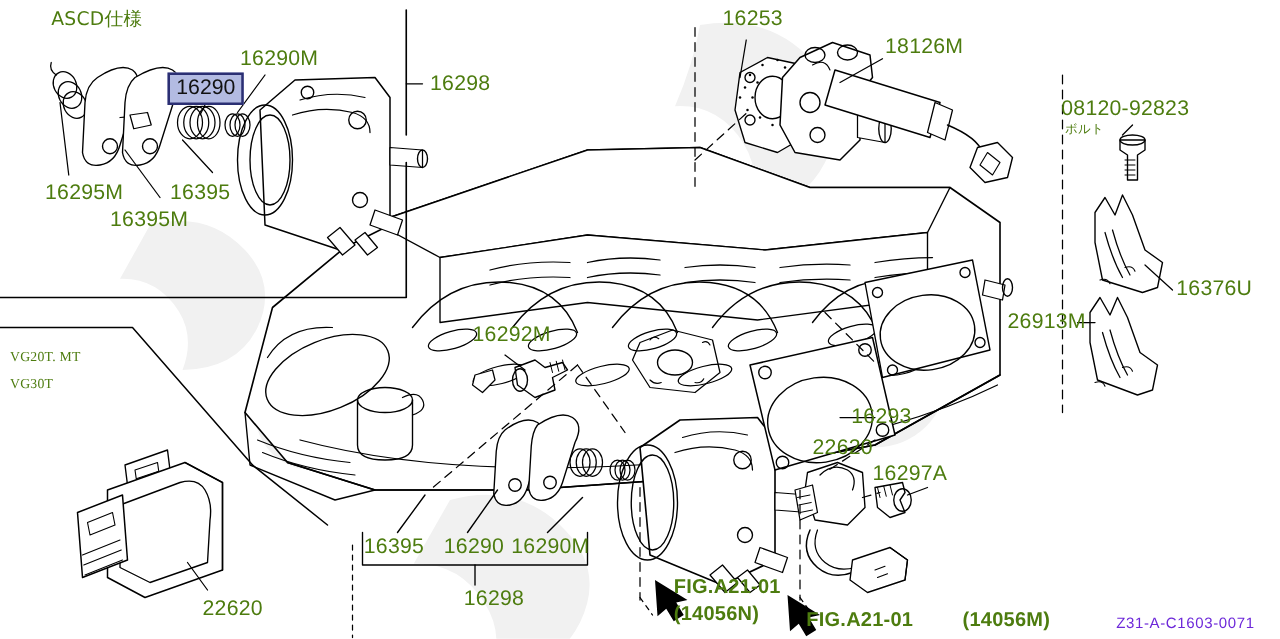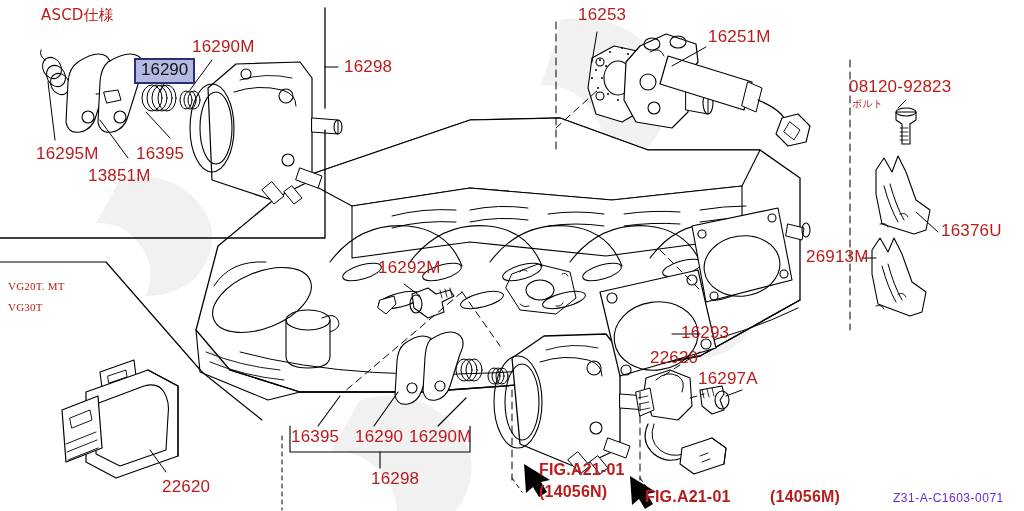--- a/index.html
+++ b/index.html
@@ -1,21 +1,21 @@
 <!DOCTYPE html>
 <html><head>
 <meta charset="utf-8">
 <title>Parts Diagram</title>
 <style>
   html,body{margin:0;padding:0;background:#fff;}
   body{width:1024px;height:511px;overflow:hidden;
        font-family:"Liberation Sans","DejaVu Sans",sans-serif;}
   #stage{position:relative;width:1024px;height:511px;background:#fff;}
   #stage svg.layer{position:absolute;left:0;top:0;width:1024px;height:511px;}
-  .lbl{position:absolute;white-space:nowrap;color:#b91c1c;
+  .lbl{position:absolute;white-space:nowrap;color:#4d7c0f;
        font-family:"Liberation Sans","DejaVu Sans",sans-serif;
        letter-spacing:.2px;line-height:1;}
   .pn{font-size:17px;}
   .grp{font-size:11px;font-family:Liberation Serif, serif;}
   .jp{font-size:15px;font-family:"DejaVu Sans",sans-serif;}
   .jp-sm{font-size:10px;font-family:"DejaVu Sans",sans-serif;}
   .figref{font-size:16px;font-weight:bold;}
   .code{font-size:12px;color:#6d28d9;letter-spacing:.5px;}
   .hl{position:absolute;background:#b3bbe2;border:2px solid #2b2f73;
       font-size:17px;color:#111;padding:1px 5px 2px 5px;line-height:1.1;}
@@ -351,31 +351,31 @@
       </g>
 
       <path d="M524 464 l26 16 l-9 2 l6 10 l-8 5 l-6 -10 l-7 6z" fill="#000" stroke="none"></path>
       <path d="M630 476 l26 16 l-9 2 l6 10 l-8 5 l-6 -10 l-7 6z" fill="#000" stroke="none"></path>
     </g>
   </svg>
 
   <div class="lbl jp" style="left:41px;top:8px;">ASCD仕様</div>
 
   <div class="lbl pn" style="left:36px;top:145px;">16295M</div>
-  <div class="lbl pn" style="left:88px;top:167px;">13851M</div>
+  <div class="lbl pn" style="left:88px;top:167px;">16395M</div>
   <div class="lbl pn" style="left:136px;top:145px;">16395</div>
 
   <div class="hl" style="left:134px;top:58px;">16290</div>
 
   <div class="lbl pn" style="left:192px;top:38px;">16290M</div>
 
   <div class="lbl pn" style="left:344px;top:58px;">16298</div>
 
   <div class="lbl pn" style="left:578px;top:6px;">16253</div>
-  <div class="lbl pn" style="left:708px;top:28px;">16251M</div>
+  <div class="lbl pn" style="left:708px;top:28px;">18126M</div>
 
   <div class="lbl pn" style="left:849px;top:78px;">08120-92823</div>
   <div class="lbl jp-sm" style="left:852px;top:99px;">ボルト</div>
 
   <div class="lbl pn" style="left:941px;top:222px;">16376U</div>
   <div class="lbl pn" style="left:806px;top:248px;">26913M</div>
 
   <div class="lbl pn" style="left:378px;top:259px;">16292M</div>
 
   <div class="lbl pn" style="left:681px;top:324px;">16293</div>

